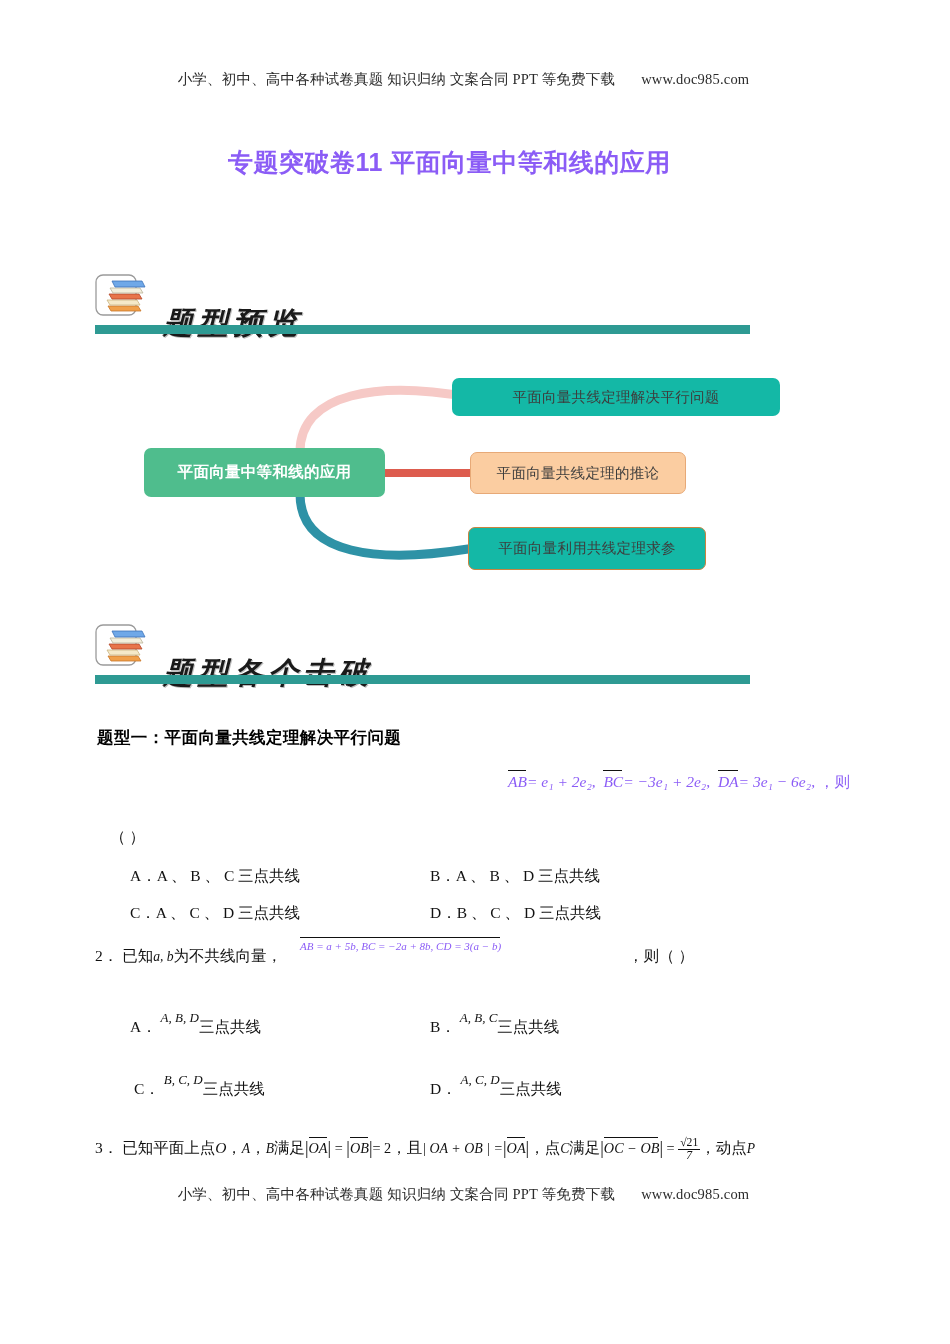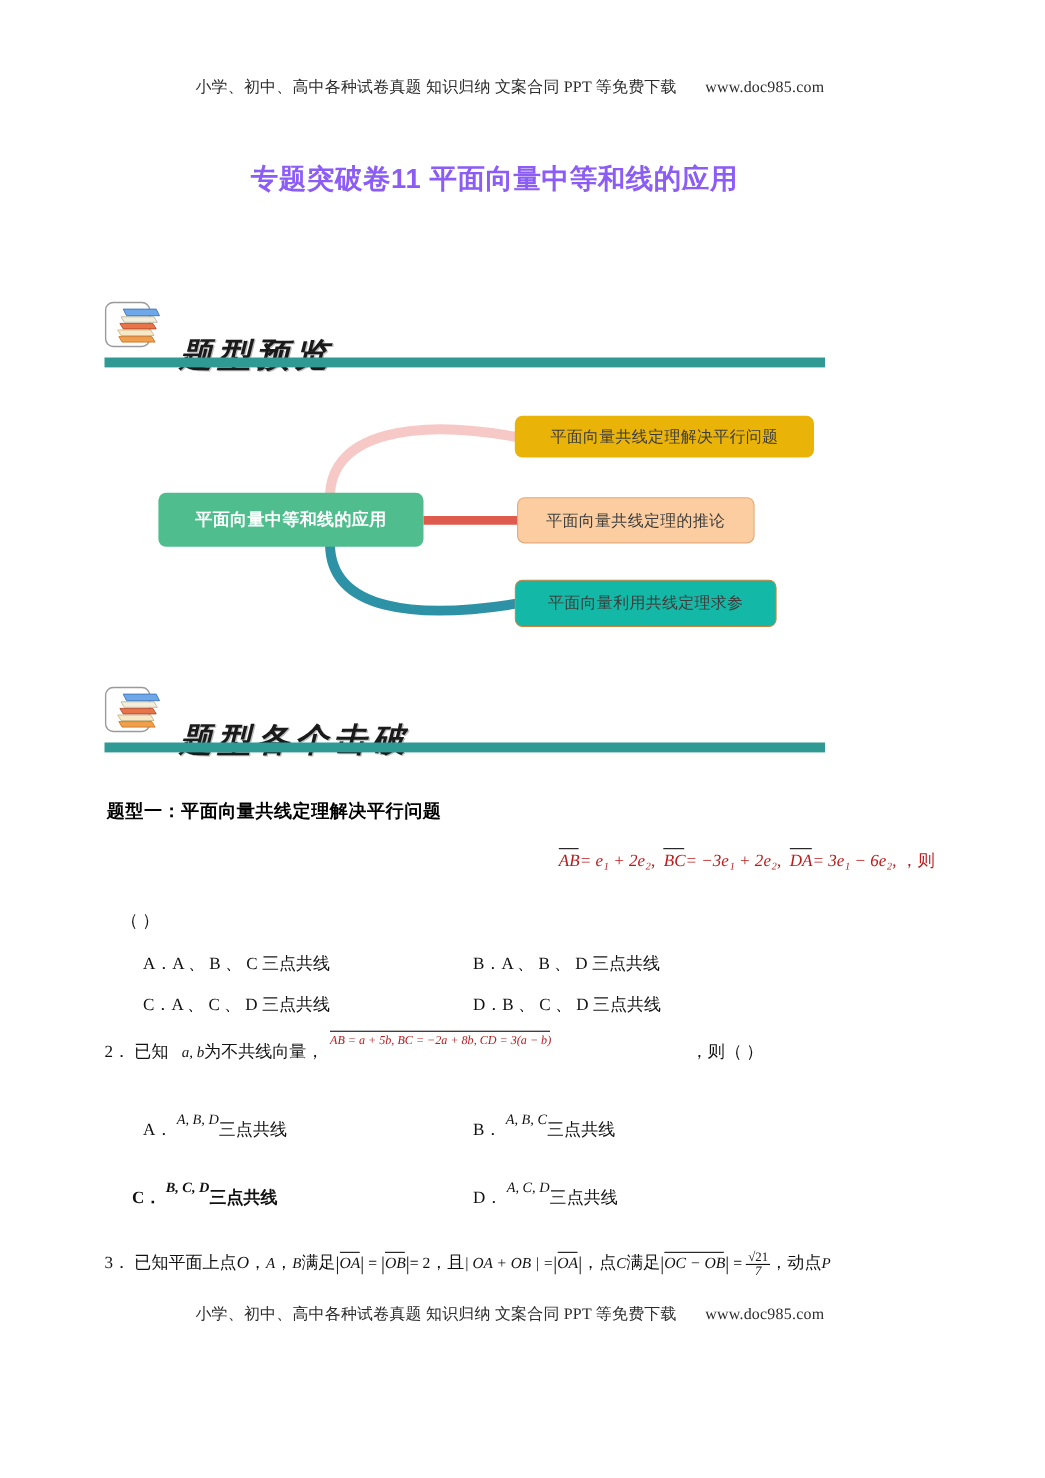--- a/index.html
+++ b/index.html
@@ -74,21 +74,21 @@
   }
   .mm-center {
     left:144px; top:448px; width:241px; height:49px;
     background:#4fbd8d; color:#ffffff; font-weight:bold; font-size:15.5px;
     border-radius:7px;
   }
   .mm-leaf {
     color:#3d3d3d;
     border-radius:7px;
   }
-  .mm-leaf-1 { left:468px; top:378px; width:272px; height:38px; background:#eab308; }
+  .mm-leaf-1 { left:452px; top:378px; width:328px; height:38px; background:#14b8a6; }
   .mm-leaf-2 { left:470px; top:452px; width:216px; height:42px; background:#fbcda1; border:1px solid #e7a977; }
   .mm-leaf-3 { left:468px; top:527px; width:238px; height:43px; background:#14b8a6; border:1px solid #c98440;text-align:center; }
 
   
   .qhead {
     position:absolute; left:97px;
     font-family:"DejaVu Serif", serif;
     font-weight:bold;
     font-size:16.5px;
     letter-spacing:.4px;
@@ -102,21 +102,21 @@
     white-space:nowrap;
   }
   .num { font-family:"Liberation Serif",serif; }
   .cn { font-family:"Liberation Serif","DejaVu Serif",serif; }
   .mi { font-family:"Liberation Serif",serif; font-style:italic; }
   .mathline {
     position:absolute;
     font-family:"Liberation Serif",serif;
     font-style:italic;
     font-size:15px;
-    color:#b91c1c;
+    color:#8b5cf6;
     white-space:nowrap;
   }
   .sub { font-size:.68em; vertical-align:-0.28em; font-style:italic; }
   .ovl { position:relative; }
   .ovl::after{
     content:""; position:absolute; left:0; right:1px; top:-3px;
     border-top:1px solid #111;
   }
   .vbar { font-style:normal; font-size:1.25em; vertical-align:-0.08em; }
   .opt {
@@ -216,37 +216,37 @@
   </div>
   <div class="opt" style="left:130px; top:903px;">
     <span class="optlab">C．</span><span class="cn">A 、 C 、 D 三点共线</span>
   </div>
   <div class="opt" style="left:430px; top:903px;">
     <span class="optlab">D．</span><span class="cn">B 、 C 、 D 三点共线</span>
   </div>
 
   <div class="qline" style="left:95px; top:946px;">
     <span class="num">2．</span>
-    <span class="cn">已知</span><span class="mi" style="font-size:.88em;margin-left:12px;">a, b</span><span class="cn">为不共线向量，</span>
+    <span class="cn">已知</span><span class="mi" style="font-size:.88em;">a, b</span><span class="cn">为不共线向量，</span>
   </div>
 
   <div class="mathline" style="left:300px; top:940px; font-size:11px;">
     <span class="ovl">AB = a + 5b, BC = −2a + 8b, CD = 3(a − b)</span>
   </div>
   <div class="qline" style="left:628px; top:946px;">
     <span class="cn">，则</span><span class="cn">（    ）</span>
   </div>
 
   <div class="opt" style="left:130px; top:1010px;">
     <span class="optlab">A．</span>&nbsp;<span class="sup-pts">A, B, D</span><span class="cn">三点共线</span>
   </div>
   <div class="opt" style="left:430px; top:1010px;">
     <span class="optlab">B．</span>&nbsp;<span class="sup-pts">A, B, C</span><span class="cn">三点共线</span>
   </div>
-  <div class="opt" style="left:120px; top:1072px;font-weight:bold;">
+  <div class="opt" style="left:134px; top:1072px;">
     <span class="optlab">C．</span>&nbsp;<span class="sup-pts">B, C, D</span><span class="cn">三点共线</span>
   </div>
   <div class="opt" style="left:430px; top:1072px;">
     <span class="optlab">D．</span>&nbsp;<span class="sup-pts">A, C, D</span><span class="cn">三点共线</span>
   </div>
 
   <div class="qline" style="left:95px; top:1137px;">
     <span class="num">3．</span>
     <span class="cn">已知平面上点</span><span class="mi">O</span><span class="cn">，</span><span class="mi" style="font-size:.88em;">A</span><span class="cn">，</span><span class="mi" style="font-size:.88em;">B</span><span class="cn">满足</span><span class="mi" style="font-size:.92em;"><span class="vbar">|</span><span class="ovl">OA</span><span class="vbar">|</span><span style="font-style:normal;"> = </span><span class="vbar">|</span><span class="ovl">OB</span><span class="vbar">|</span><span style="font-style:normal;">= 2</span></span><span class="cn">，且</span><span class="mi" style="font-size:.9em;">| OA + OB | =</span><span class="mi" style="font-size:.92em;"><span class="vbar">|</span><span class="ovl">OA</span><span class="vbar">|</span></span><span class="cn">，点</span><span class="mi" style="font-size:.88em;">C</span><span class="cn">满足</span><span class="mi" style="font-size:.92em;"><span class="vbar">|</span><span class="ovl">OC − OB</span><span class="vbar">|</span><span style="font-style:normal;"> = </span><span class="frac"><span class="n rad">√21</span><span class="d">7</span></span></span><span class="cn">，动点</span><span class="mi" style="font-size:.88em;">P</span>
   </div>

